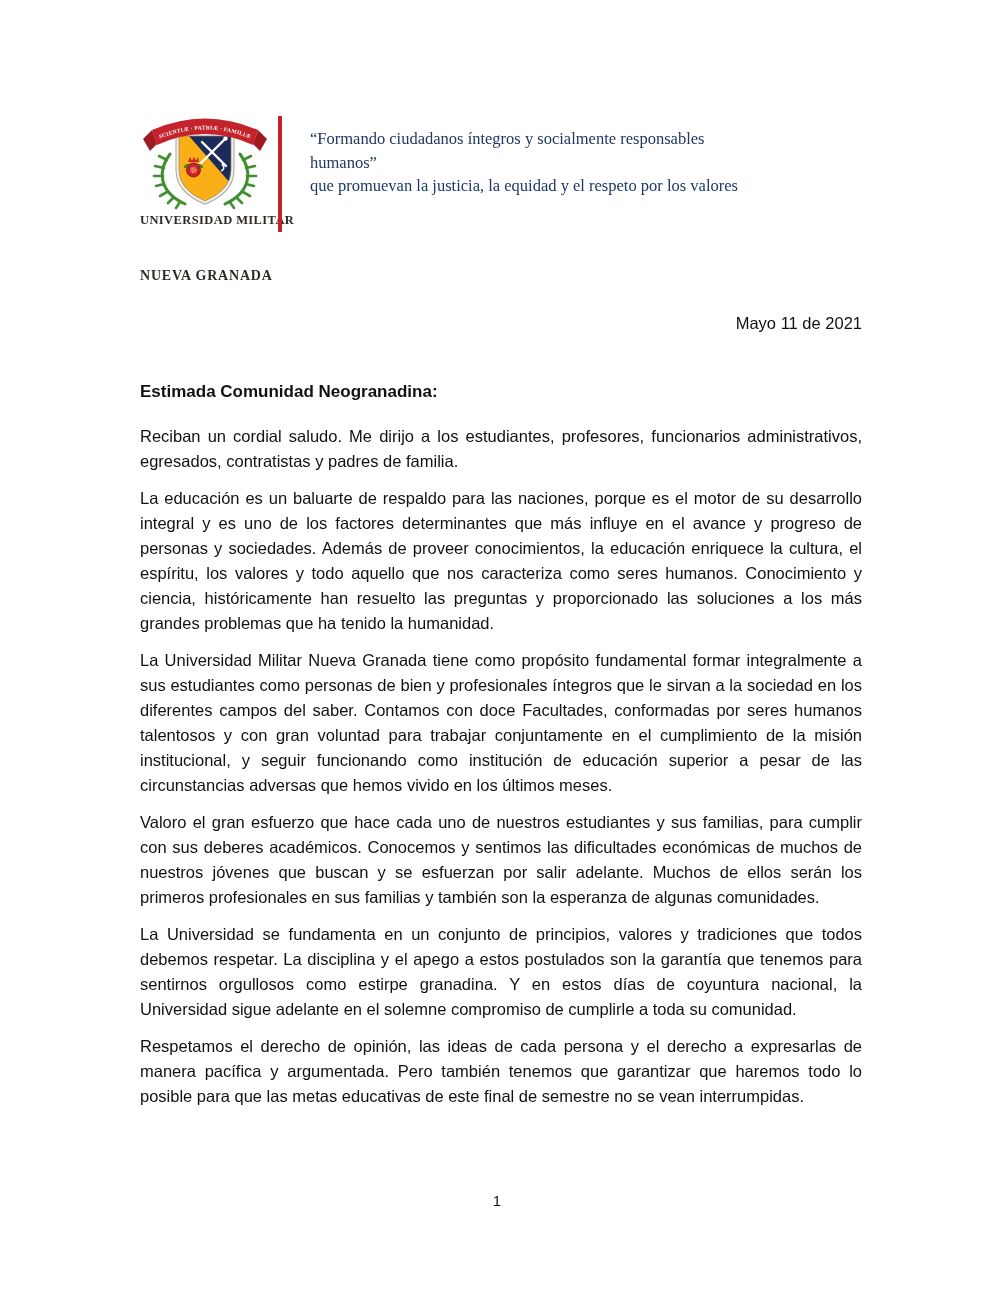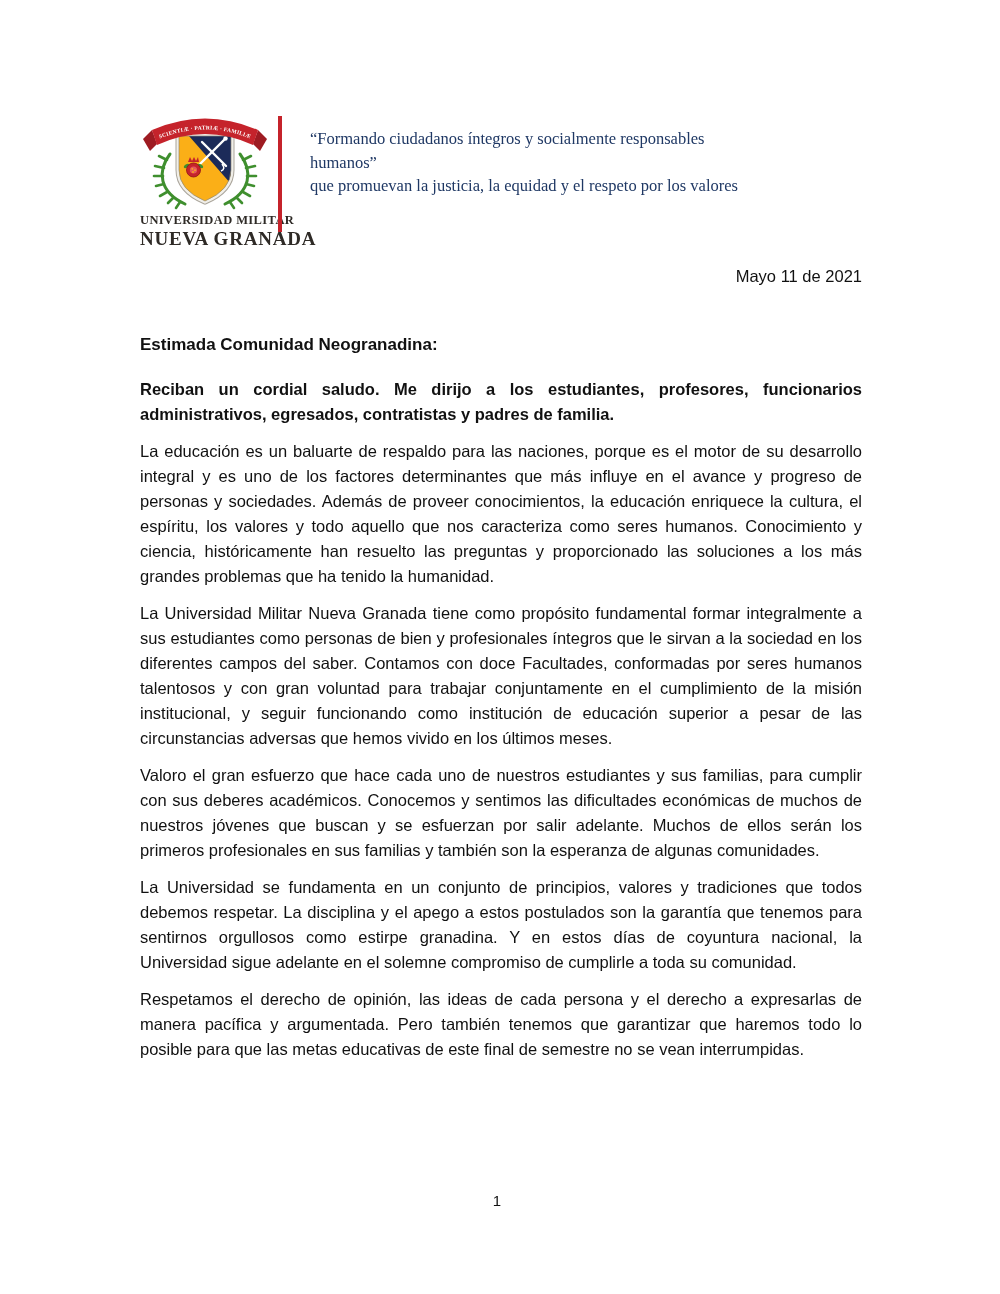--- a/index.html
+++ b/index.html
@@ -35,24 +35,25 @@
     font-weight: bold;
     font-size: 12.5px;
     letter-spacing: 0.4px;
     color: #2e2a26;
     white-space: nowrap;
     margin-top: 1px;
   }
   .inst-line2 {
     font-family: "Liberation Serif", serif;
     font-weight: bold;
-    font-size: 19px;
+    font-size: 14px;
     letter-spacing: 0.8px;
     color: #2e2a26;
     white-space: nowrap;
+    margin-top: 40px;
   }
   .red-bar {
     width: 4px;
     height: 116px;
     background: var(--accent-red, #C5232B);
     margin-left: 8px;
     margin-top: 8px;
     flex: 0 0 4px;
   }
   .head-text {
@@ -65,40 +66,39 @@
     font-size: 23px;
     line-height: 28px;
   }
   .motto {
     margin-top: 9px;
     font-size: 16.5px;
     line-height: 23.5px;
   }
   
   .date-line {
-    margin-top: 14px;
+    margin-top: 27px;
     text-align: right;
     font-size: 16.5px;
     line-height: 25px;
   }
   .salutation {
     margin-top: 43px;
     font-weight: bold;
     font-size: 17px;
     line-height: 25px;
   }
   p.body-par {
     margin: 12px 0 0 0;
     font-size: 16.5px;
     line-height: 25px;
     text-align: justify;
   }
   p.body-par.first {
     margin-top: 20px;
-    font-weight: bold;
   }
   
   .page-number {
     position: absolute;
     top: 1192px;
     left: 0;
     width: 994px;
     text-align: center;
     font-size: 15px;
   }

